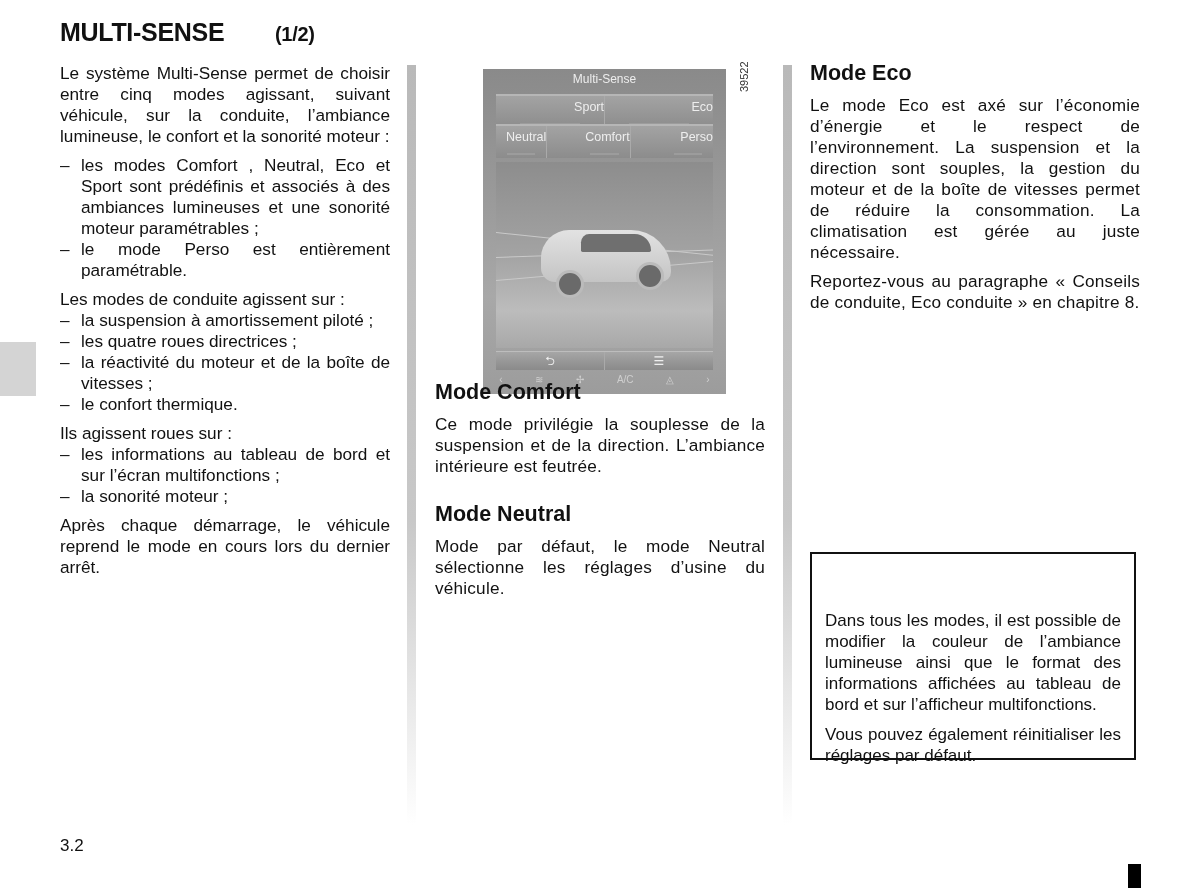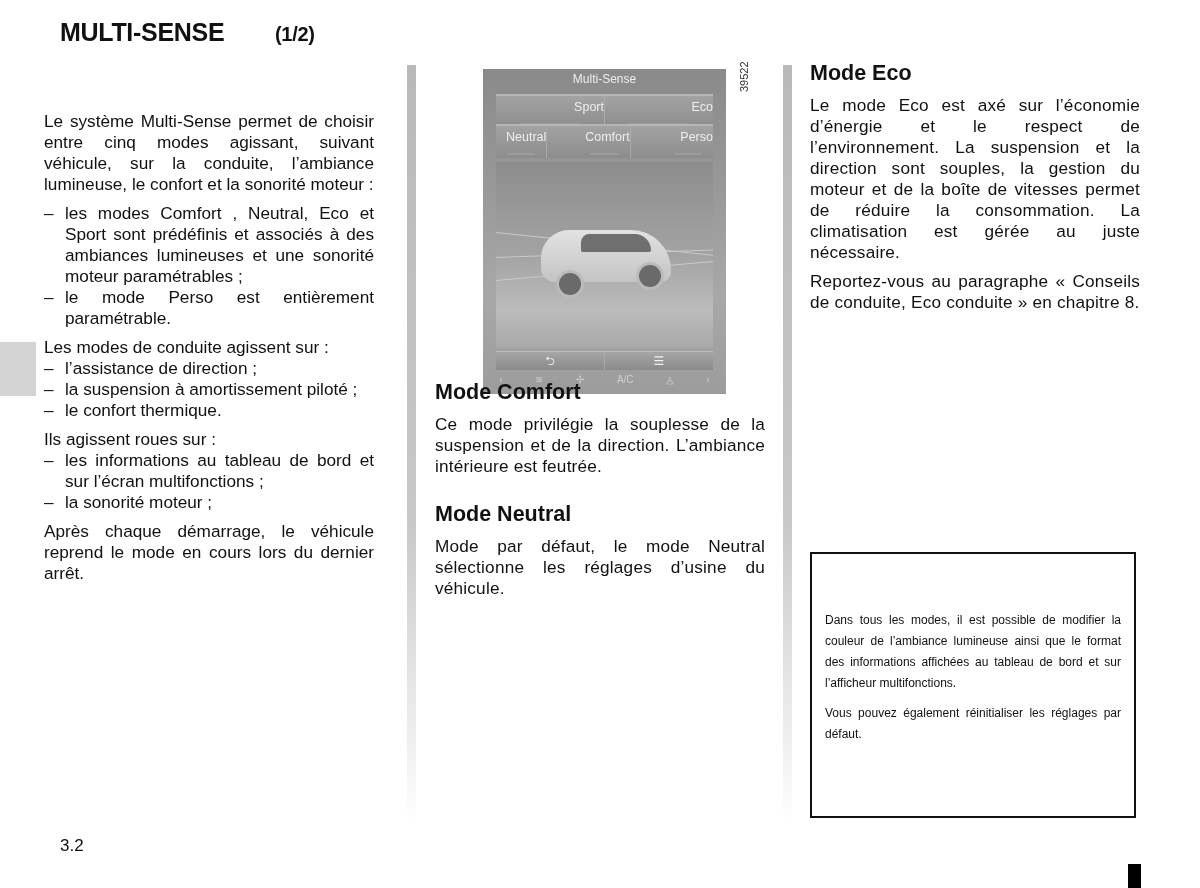--- a/index.html
+++ b/index.html
@@ -7,21 +7,21 @@
     width: 1200px; height: 888px; position: relative; overflow: hidden;
     font-family: "Liberation Sans", sans-serif; color: #111;
   }
   .title {
     position: absolute; left: 60px; top: 18px;
     font-size: 25px; font-weight: bold; letter-spacing: -0.3px;
   }
   .title .sub { font-size: 20px; margin-left: 44px; }
   .col { position: absolute; font-size: 17.2px; line-height: 21px; }
   .col p { margin: 0 0 8px 0; text-align: justify; }
-  .col1 { left: 44px; top: 63px; width: 330px; margin-top: 48px; }
+  .col1 { left: 60px; top: 63px; width: 330px; }
   .col2 { left: 435px; top: 379px; width: 330px; }
   .col3 { left: 810px; top: 60px; width: 330px; }
   ul.dash { list-style: none; margin: 0 0 8px 0; padding: 0; }
   ul.dash li { position: relative; padding-left: 21px; text-align: justify; }
   ul.dash li::before { content: "–"; position: absolute; left: 0; top: 0; }
   h2 {
     font-size: 21.5px; font-weight: bold; margin: 0 0 9px 0; line-height: 26px;
   }
   .col2 h2.second { margin-top: 24px; }
   .col2 p, .col3 p { letter-spacing: 0.2px; }
@@ -37,23 +37,23 @@
     position: absolute; left: 0; top: 342px; width: 36px; height: 54px;
     background: #d4d4d4;
   }
   .page-num { position: absolute; left: 60px; top: 836px; font-size: 17px; }
   .corner-mark {
     position: absolute; left: 1128px; top: 864px; width: 13px; height: 24px;
     background: #000;
   }
 
   .note-box {
-    position: absolute; left: 810px; top: 552px; width: 326px; height: 266px;
+    position: absolute; left: 810px; top: 552px; width: 326px; height: 208px;
     border: 2px solid #111; box-sizing: border-box;
-    padding: 56px 13px 0 13px; font-size: 12px; line-height: 21px;
+    padding: 56px 13px 0 13px; font-size: 17px; line-height: 21px;
   }
   .note-box p { margin: 0 0 9px 0; text-align: justify; }
 
   
   .screen {
     position: absolute; left: 483px; top: 69px; width: 243px; height: 325px;
     background: linear-gradient(to bottom, #8a8a8a 0%, #9a9a9a 40%, #a8a8a8 70%, #9c9c9c 100%);
     color: #eee; font-size: 12px;
   }
   .screen-title { position: absolute; left: 0; right: 0; top: 3px; text-align: center; font-size: 12px; }
@@ -114,22 +114,23 @@
 </div>
 
 <div class="col col1">
   <p>Le système Multi-Sense permet de choisir entre cinq modes agissant, suivant véhicule, sur la conduite, l’ambiance lumineuse, le confort et la sonorité moteur  :</p>
   <ul class="dash">
     <li>les modes Comfort , Neutral, Eco et Sport sont prédéfinis et associés à des ambiances lumineuses et une sonorité moteur paramétrables ;</li>
     <li>le mode Perso est entièrement paramétrable.</li>
   </ul>
   <p style="margin-bottom:0">Les modes de conduite agissent sur :</p>
   <ul class="dash">
-    <li>l’assistance de direction ;</li>
     <li>la suspension à amortissement piloté ;</li>
+    <li>les quatre roues directrices ;</li>
+    <li>la réactivité du moteur et de la boîte de vitesses ;</li>
     <li>le confort thermique.</li>
   </ul>
   <p style="margin-bottom:0">Ils agissent roues sur :</p>
   <ul class="dash">
     <li>les informations au tableau de bord et sur l’écran multifonctions ;</li>
     <li>la sonorité moteur ;</li>
   </ul>
   <p>Après chaque démarrage, le véhicule reprend le mode en cours lors du dernier arrêt.</p>
 </div>
 

